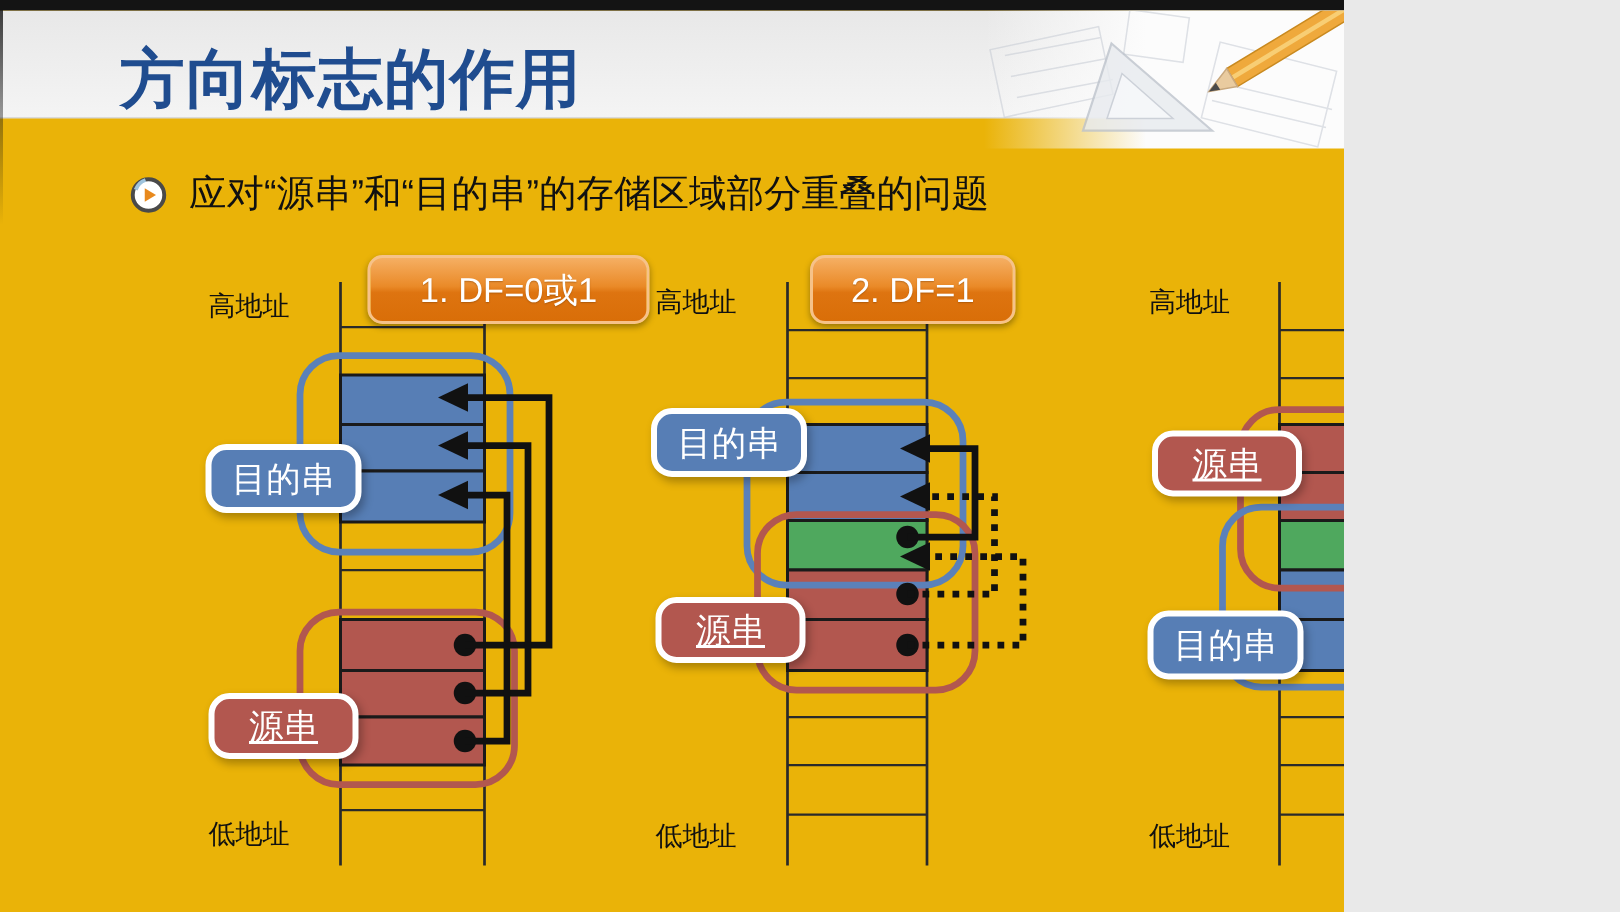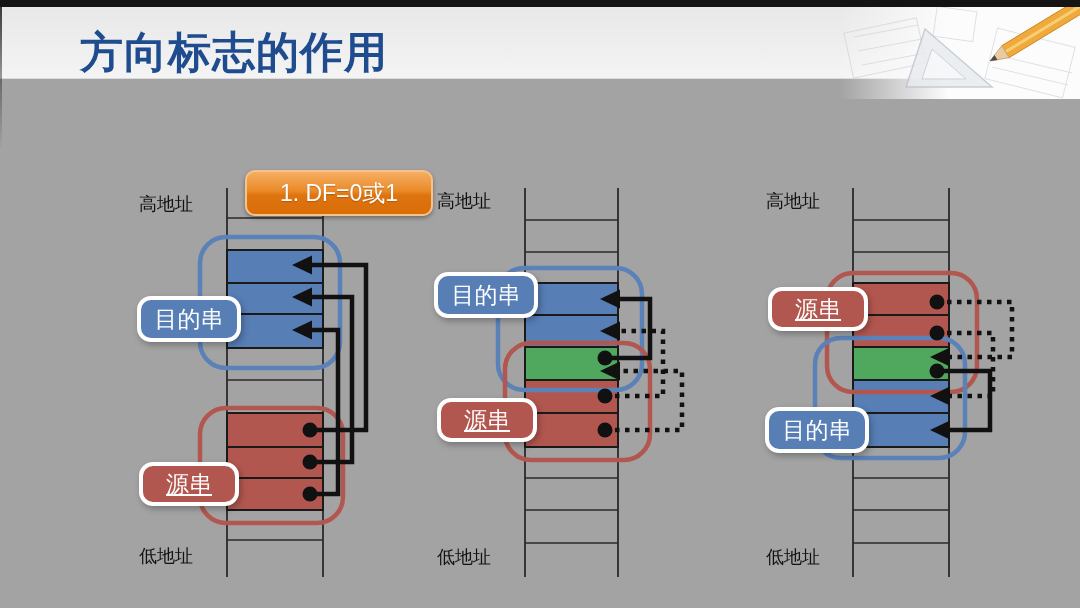--- a/index.html
+++ b/index.html
@@ -1,17 +1,17 @@
 <!DOCTYPE html>
 <html><head>
 <meta charset="utf-8">
 <style>
   html,body{margin:0;padding:0;background:#e9e9e9;}
   #slide{
-    position:relative;width:1080px;height:608px;background:#a3a3a3;
+    position:relative;width:896px;height:608px;background:#eab308;
     overflow:hidden;font-family:"Liberation Sans","DejaVu Sans",sans-serif;
   }
   #topbar{position:absolute;left:0;top:0;width:1080px;height:7px;background:#141414;}
   #leftedge{position:absolute;left:0;top:0;width:2px;height:150px;
     background:linear-gradient(180deg,rgba(20,20,20,.85),rgba(20,20,20,0));}
   #header-band{position:absolute;left:0;top:7px;width:1080px;height:71px;
     background:linear-gradient(180deg,#E8E8E8,#F4F4F4);border-bottom:1px solid #DADADA;}
   #page-title{position:absolute;left:80px;top:24px;font-size:43px;font-weight:bold;
     color:#1F4C8F;letter-spacing:1px;}
   #corner-art{position:absolute;right:0;top:7px;width:240px;height:92px;
@@ -66,20 +66,28 @@
         <polygon points="169,50.7 161.8,38.7 240.4,-9 247.6,3" fill="#EFA93C" stroke="#C98A20" stroke-width="1"></polygon>
         <line x1="166" y1="44.5" x2="244" y2="-3" stroke="#F8CE74" stroke-width="3"></line>
         <polygon points="150,54 169,50.7 161.8,38.7" fill="#E9CB9F" stroke="#C9A97F" stroke-width="1"></polygon>
         <polygon points="150,54 157.5,52.9 154.5,48.1" fill="#4a4a4a"></polygon>
       </g>
     </svg>
   </div>
 
   <div id="page-title">方向标志的作用</div>
 
+  <div id="bullet-row">
+    <svg id="bullet-icon" width="26" height="26">
+      <circle cx="13" cy="13" r="10.5" fill="#ffffff" stroke="#4a4a4a" stroke-width="2.6"></circle>
+      <path d="M4.5 9.5 A 10.5 10.5 0 0 1 11 3" stroke="#9FC3DC" stroke-width="2.6" fill="none"></path>
+      <path d="M10.5 8.5 L18 13 L10.5 17.5 Z" fill="#E8891D"></path>
+    </svg>
+    <div id="bullet-text">应对“源串”和“目的串”的存储区域部分重叠的问题</div>
+  </div>
 
   <svg class="dsvg" style="left:130px" width="320" height="458" viewBox="0 0 320 458">
     <line class="rail" x1="97" y1="38" x2="97" y2="427"></line>
     <line class="rail" x1="193" y1="38" x2="193" y2="427"></line>
     <g>
       <line class="rung" x1="97" y1="68" x2="193" y2="68"></line>
       <line class="rung" x1="97" y1="230" x2="193" y2="230"></line>
       <line class="rung" x1="97" y1="390" x2="193" y2="390"></line>
     </g>
     <g fill="#577EB5">
@@ -169,20 +177,21 @@
       <circle class="arrow-dot" cx="187" cy="152" r="7.5"></circle>
       <polyline class="arrow dotted" points="187,152 262,152 262,207 196,207"></polyline>
       <polygon class="head" points="180,207 200,197.5 200,216.5"></polygon>
       <circle class="arrow-dot" cx="187" cy="183" r="7.5"></circle>
       <polyline class="arrow dotted" points="187,183 243,183 243,246 196,246"></polyline>
       <polygon class="head" points="180,246 200,236.5 200,255.5"></polygon>
     </g>
   </svg>
 
   <div class="badge" style="left:245px;top:158px;width:184px">1. DF=0或1</div>
+  <div class="badge" style="left:540px;top:158px;width:133px">2. DF=1</div>
 
   <div class="addr" style="left:139px;top:192px">高地址</div>
   <div class="addr" style="left:139px;top:544px">低地址</div>
   <div class="addr" style="left:437px;top:189px">高地址</div>
   <div class="addr" style="left:437px;top:545px">低地址</div>
   <div class="addr" style="left:766px;top:189px">高地址</div>
   <div class="addr" style="left:766px;top:545px">低地址</div>
 
   <div class="pill pill-blue" style="left:137px;top:296px;width:96px;height:38px">目的串</div>
   <div class="pill pill-red" style="left:139px;top:462px;width:92px;height:36px">源串</div>

